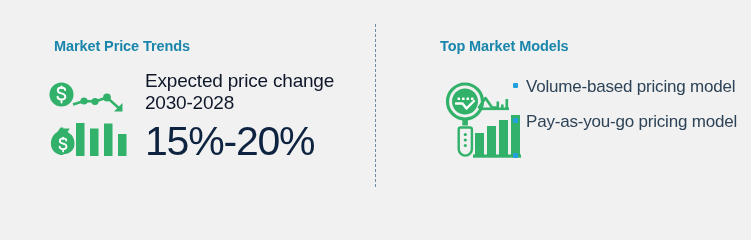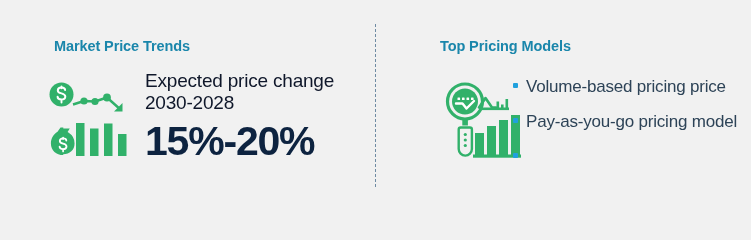--- a/index.html
+++ b/index.html
@@ -66,21 +66,21 @@
   .expected-line {
     font-size: 19px;
     color: #0f172a;
     line-height: 1.17;
     letter-spacing: -0.2px;
     white-space: nowrap;
   }
   .big-percent {
     margin-top: 7px;
     font-size: 41px;
-    font-weight: bold;
+    font-weight: normal;
     color: #0d2340;
     letter-spacing: -1.2px;
     line-height: 1;
     white-space: nowrap;
   }
 
   
   .right-icon {
     position: absolute;
     left: 443px;
@@ -156,21 +156,21 @@
       <div class="expected-line">Expected price change</div>
       <div class="expected-line">2030-2028</div>
       <div class="big-percent">15%-20%</div>
     </div>
   </div>
 
   <div class="divider"></div>
 
   <div class="panel panel-right">
 
-    <div class="panel-heading">Top Pricing Models</div>
+    <div class="panel-heading">Top Market Models</div>
   </div>
 
   <div class="right-icon">
     <svg width="80" height="80" viewBox="0 0 80 80" xmlns="http://www.w3.org/2000/svg">
 
       <circle cx="22" cy="19.5" r="17.5" fill="none" stroke="#31b16a" stroke-width="3.2"></circle>
       <circle cx="22" cy="19.5" r="13" fill="#31b16a"></circle>
 
       <g fill="#ffffff">
         <rect x="14.5" y="15.5" width="2.6" height="2.6" rx="0.4"></rect>
@@ -201,21 +201,21 @@
       <rect x="44" y="44" width="9" height="29" fill="#31b16a"></rect>
       <rect x="56" y="38" width="9" height="35" fill="#31b16a"></rect>
       <rect x="68" y="33" width="9" height="40" fill="#31b16a"></rect>
       <rect x="30" y="72.5" width="48" height="3.2" fill="#31b16a"></rect>
     </svg>
   </div>
 
   <ul class="bullet-list">
     <li class="bullet-item">
       <span class="bullet-dot"></span>
-      <span>Volume-based pricing price</span>
+      <span>Volume-based pricing model</span>
     </li>
     <li class="bullet-item">
       <span class="bullet-dot"></span>
       <span>Pay-as-you-go pricing model</span>
     </li>
     <li class="bullet-item">
       <span class="bullet-dot"></span>
     </li>
   </ul>
 

